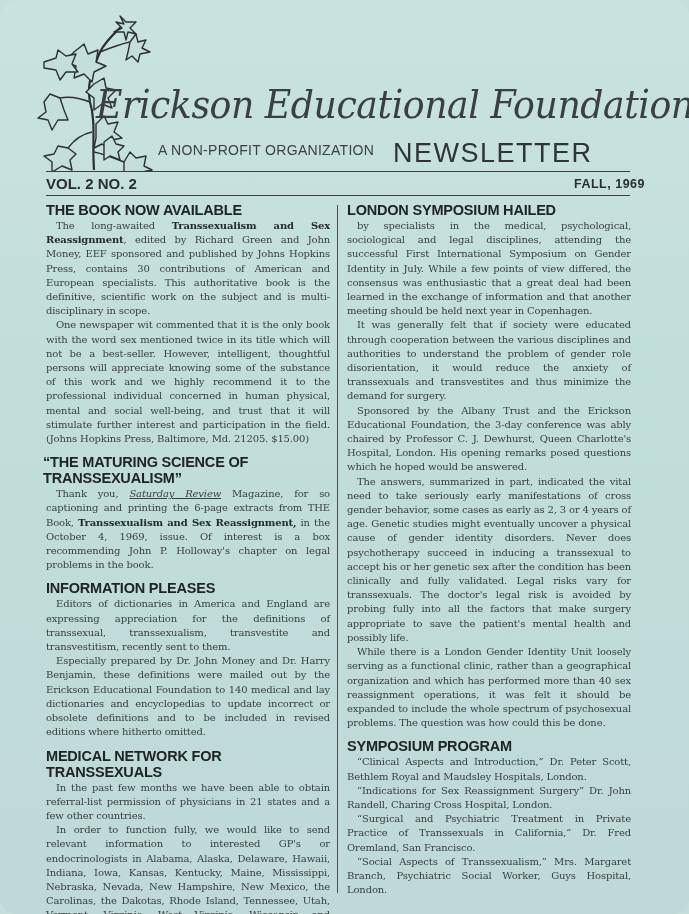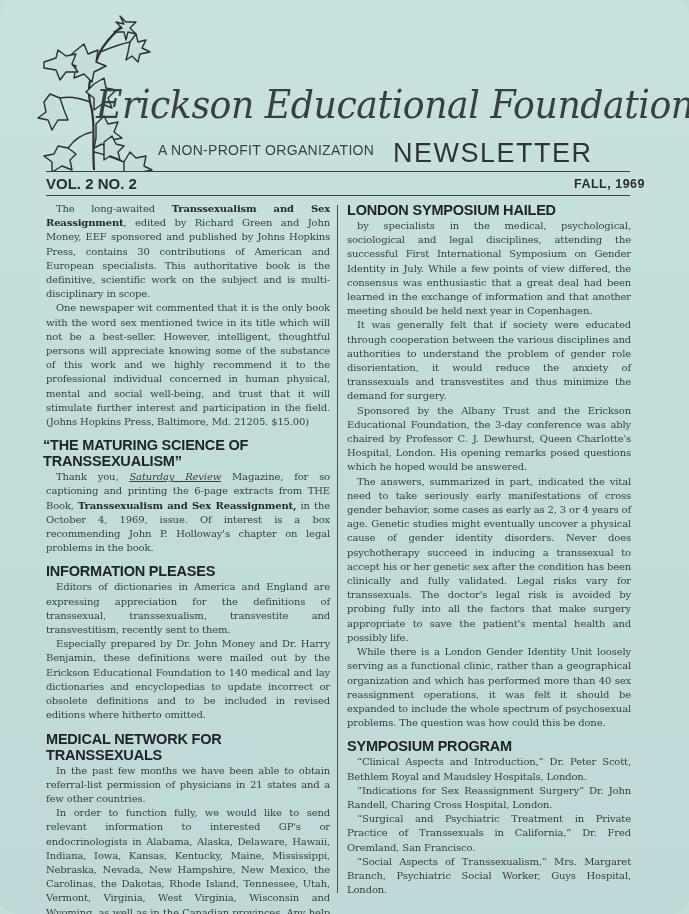--- a/index.html
+++ b/index.html
@@ -89,20 +89,21 @@
   <div class="rule r1"></div>
   <div class="vol">VOL. 2 NO. 2</div>
   <div class="season">FALL, 1969</div>
   <div class="rule r2"></div>
 
   <div class="divider"></div>
 
   <div class="col left">
 
     <div class="sec">
+      <h2>THE BOOK NOW AVAILABLE</h2>
       <p><span>The long-awaited </span><b>Transsexualism and Sex Reassignment</b><span>, edited by Richard Green and John Money, EEF sponsored and published by Johns Hopkins Press, contains 30 contributions of American and European specialists. This authoritative book is the definitive, scientific work on the subject and is multi-disciplinary in scope.</span></p>
       <p>One newspaper wit commented that it is the only book with the word sex mentioned twice in its title which will not be a best-seller. However, intelligent, thoughtful persons will appreciate knowing some of the substance of this work and we highly recommend it to the professional individual concerned in human physical, mental and social well-being, and trust that it will stimulate further interest and participation in the field. (Johns Hopkins Press, Baltimore, Md. 21205. $15.00)</p>
     </div>
 
     <div class="sec">
       <h2 style="margin-left:-3px;">“THE MATURING SCIENCE OF TRANSSEXUALISM”</h2>
       <p><span>Thank you, </span><i>Saturday Review</i><span> Magazine, for so captioning and printing the 6-page extracts from THE Book, </span><b>Transsexualism and Sex Reassignment,</b><span> in the October 4, 1969, issue. Of interest is a box recommending John P. Holloway's chapter on legal problems in the book.</span></p>
     </div>
 
     <div class="sec">

